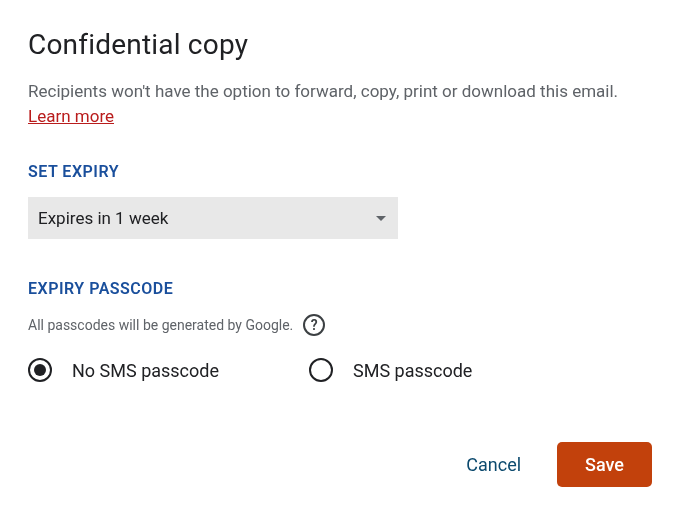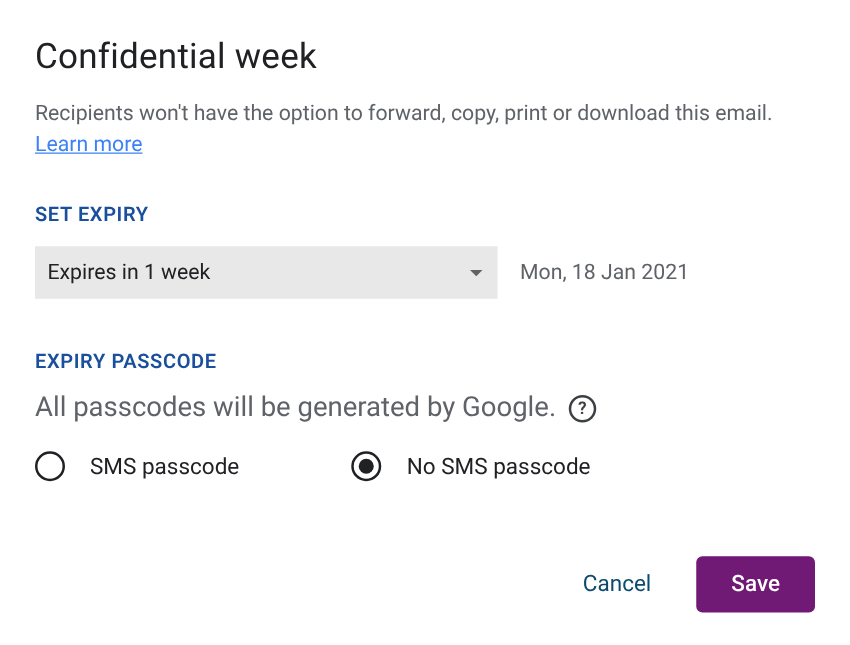--- a/index.html
+++ b/index.html
@@ -18,21 +18,21 @@
       margin-bottom: 18px;
       letter-spacing: 0.2px;
     }
     .description {
       font-size: 17px;
       color: #5f6368;
       line-height: 1.45;
       margin-bottom: 34px;
     }
     .link {
-      color: #3b82f6;
+      color: #b91c1c;
       text-decoration: underline;
       cursor: pointer;
     }
     .section-header {
       font-size: 16px;
       font-weight: 600;
       color: #1a4f9c;
       letter-spacing: 0.5px;
       margin-bottom: 16px;
     }
@@ -66,21 +66,21 @@
       font-size: 17px;
       color: #5f6368;
     }
     .passcode-desc-row {
       display: flex;
       align-items: center;
       gap: 10px;
       margin-bottom: 22px;
     }
     .passcode-desc {
-      font-size: 22px;
+      font-size: 14px;
       color: #5f6368;
     }
     .help-icon {
       width: 22px;
       height: 22px;
       border: 2px solid #3c4043;
       border-radius: 50%;
       display: flex;
       align-items: center;
       justify-content: center;
@@ -131,64 +131,63 @@
     .btn-cancel {
       background: transparent;
       border: none;
       font-size: 18px;
       color: #0c4a6e;
       cursor: pointer;
       padding: 10px 8px;
       font-family: inherit;
     }
     .btn-save {
-      background: #701a75;
+      background: #c2410c;
       border: none;
       color: #fff;
       font-size: 18px;
       font-weight: 500;
       padding: 12px 28px;
       border-radius: 5px;
       cursor: pointer;
       font-family: inherit;
     }
   </style>
 </head>
 <body>
 
-<h1 class="title">Confidential week</h1>
+<h1 class="title">Confidential copy</h1>
 
 <p class="description">
   <span>Recipients won't have the option to forward, copy, print or download this email. </span><a class="link">Learn more</a>
 </p>
 
 <div class="section-header">SET EXPIRY</div>
 
 <div class="expiry-row">
   <div class="select">
     <span>Expires in 1 week</span>
     <span class="select-arrow"></span>
   </div>
-  <div class="expiry-date">Mon, 18 Jan 2021</div>
 </div>
 
 <div class="section-header">EXPIRY PASSCODE</div>
 
 <div class="passcode-desc-row">
   <span class="passcode-desc">All passcodes will be generated by Google.</span>
   <span class="help-icon">?</span>
 </div>
 
 <div class="radio-row">
   <label class="radio-option">
+    <span class="radio selected"></span>
+    <span class="radio-label">No SMS passcode</span>
+  </label>
+  <label class="radio-option">
     <span class="radio"></span>
     <span class="radio-label">SMS passcode</span>
-  </label>
-  <label class="radio-option">
-    <span class="radio selected"></span>
-    <span class="radio-label">No SMS passcode</span>
   </label>
 </div>
 
 <div class="button-row">
   <button class="btn-cancel">Cancel</button>
   <button class="btn-save">Save</button>
 </div>
 
 </body></html>

